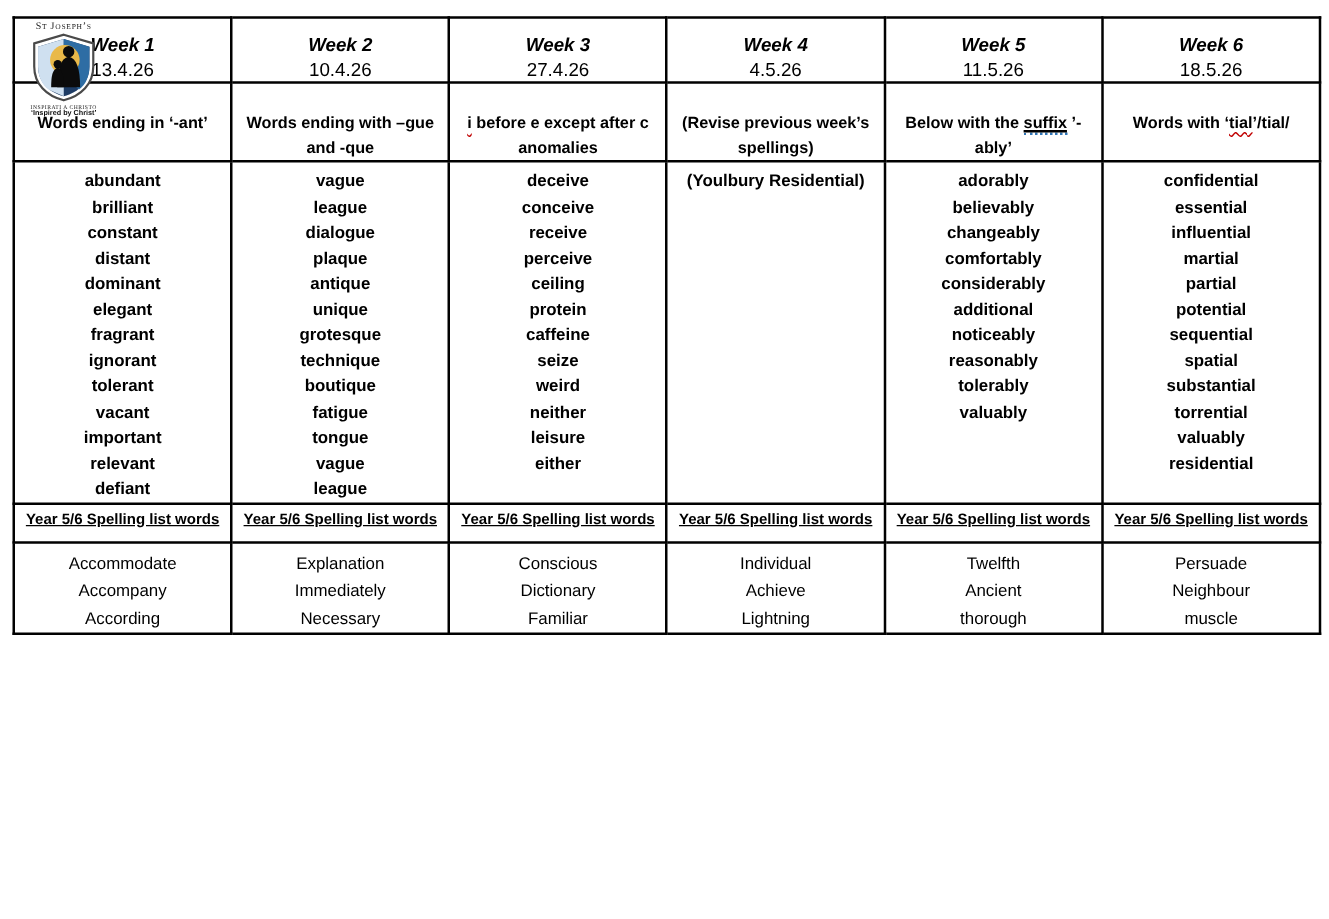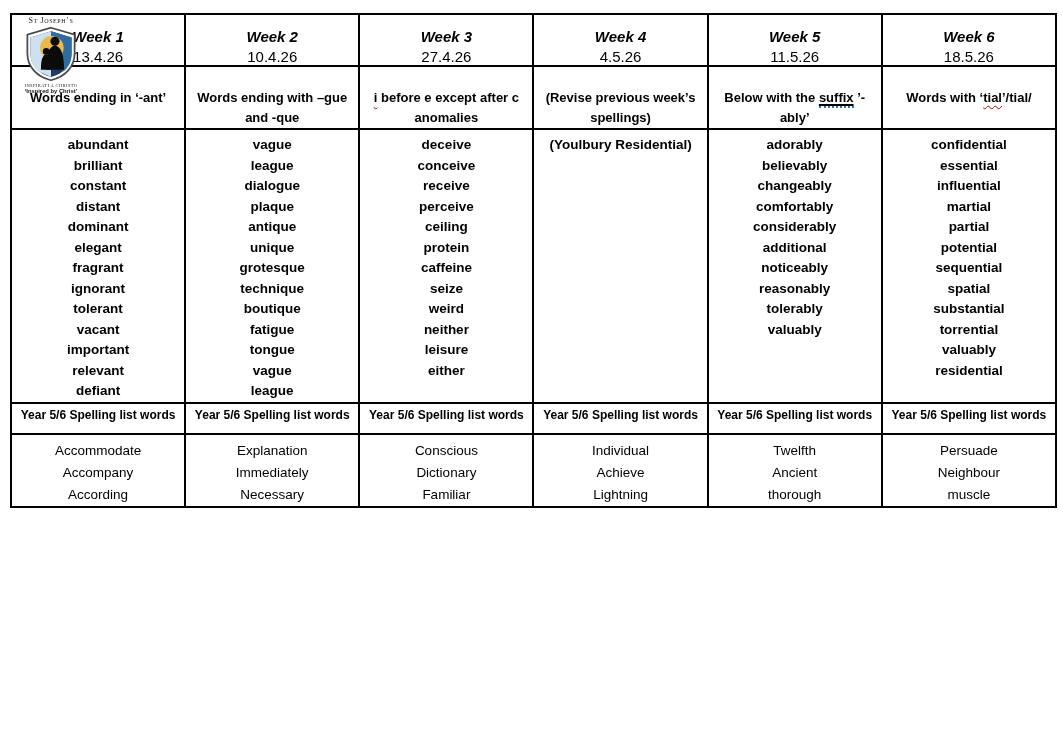--- a/index.html
+++ b/index.html
@@ -44,21 +44,21 @@
   }
   table.spelling-table td {
     border:2px solid #000; padding:0 2px; vertical-align:top;
     text-align:center; overflow:hidden;
   }
   tr.r-week td    { height:52px; }
   tr.r-week .wk-name { font-size:15px; font-weight:bold; padding-top:13px;font-style:italic; }
   tr.r-week .wk-date { font-size:15px; padding-top:3px; }
   tr.r-rule td    { height:44px; font-weight:bold; font-size:13px; line-height:20px; padding-top:21px; }
   tr.r-words td   { height:268px; font-size:13.5px; line-height:20.5px; padding-top:5px;font-weight:bold; }
-  tr.r-sthead td  { height:31px; font-weight:bold; font-size:12px; padding-top:4px; }
+  tr.r-sthead td  { height:31px; font-weight:bold; font-size:12px; padding-top:4px;text-decoration:underline; }
   tr.r-stwords td { height:70px; font-size:13.5px; line-height:22px; padding-top:5px;margin-top:28px; }
 
   .mark-red-squiggle {
     text-decoration:underline wavy #c00000;
     text-decoration-thickness:1px; text-underline-offset:2.5px;
   }
   .mark-suffix-underline {
     text-decoration:underline solid #000;
     text-decoration-thickness:1.5px; text-underline-offset:2px;
     border-bottom:2px dotted #2e74b5; padding-bottom:0.5px;margin-top:12px;

